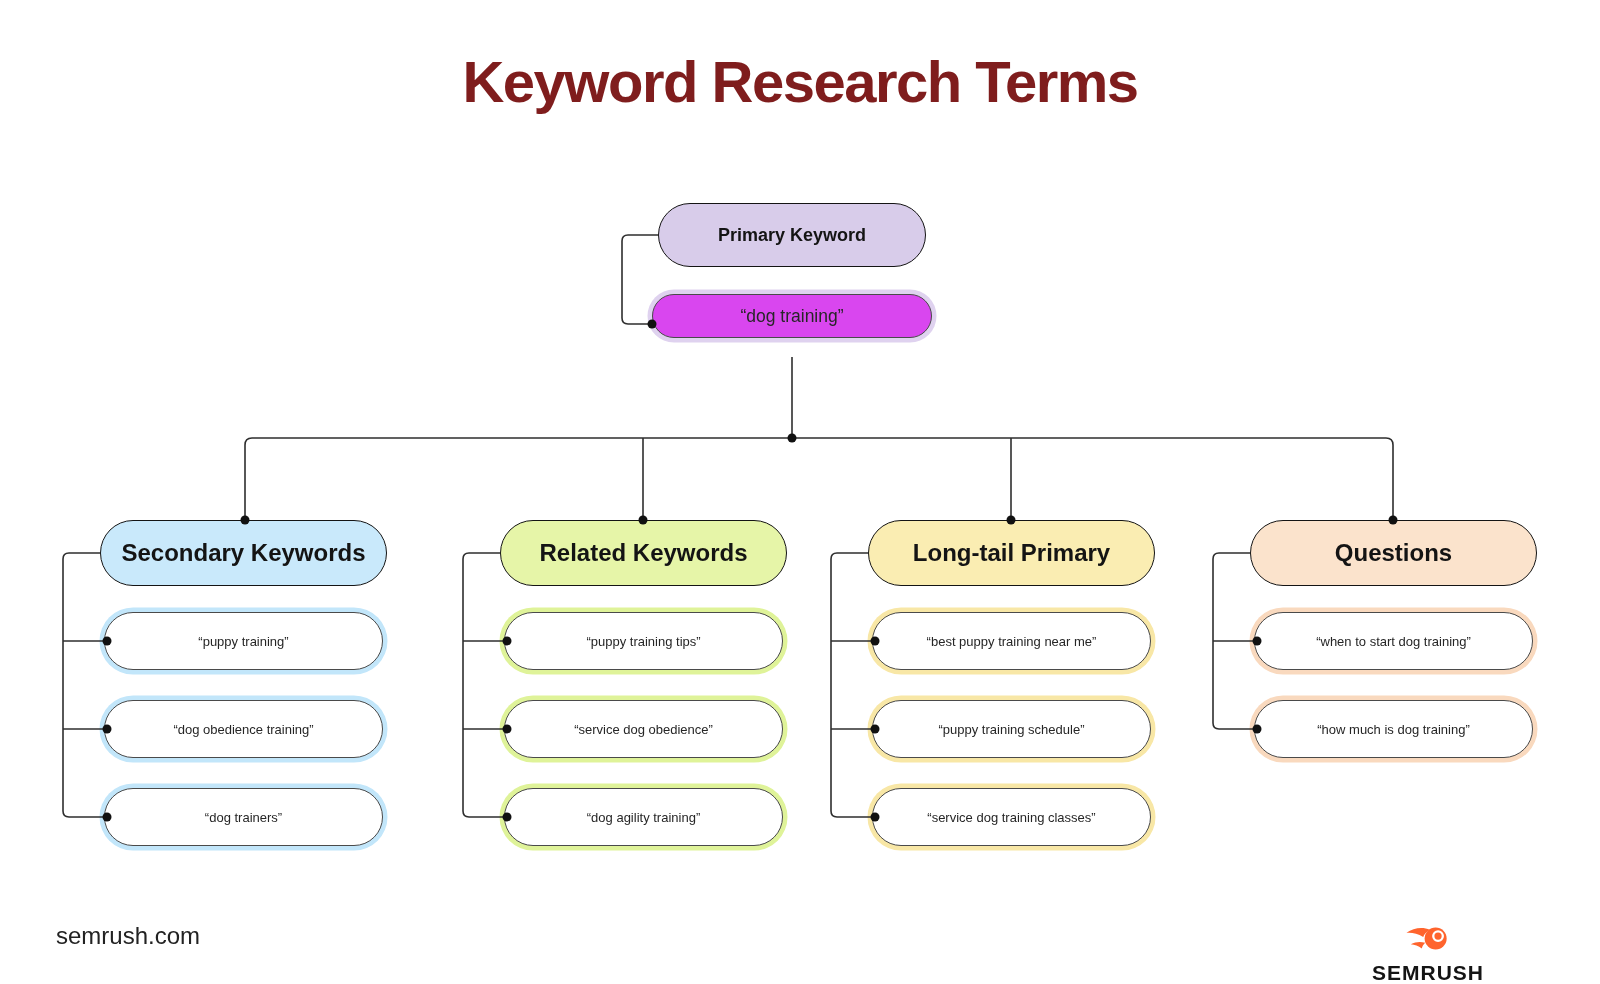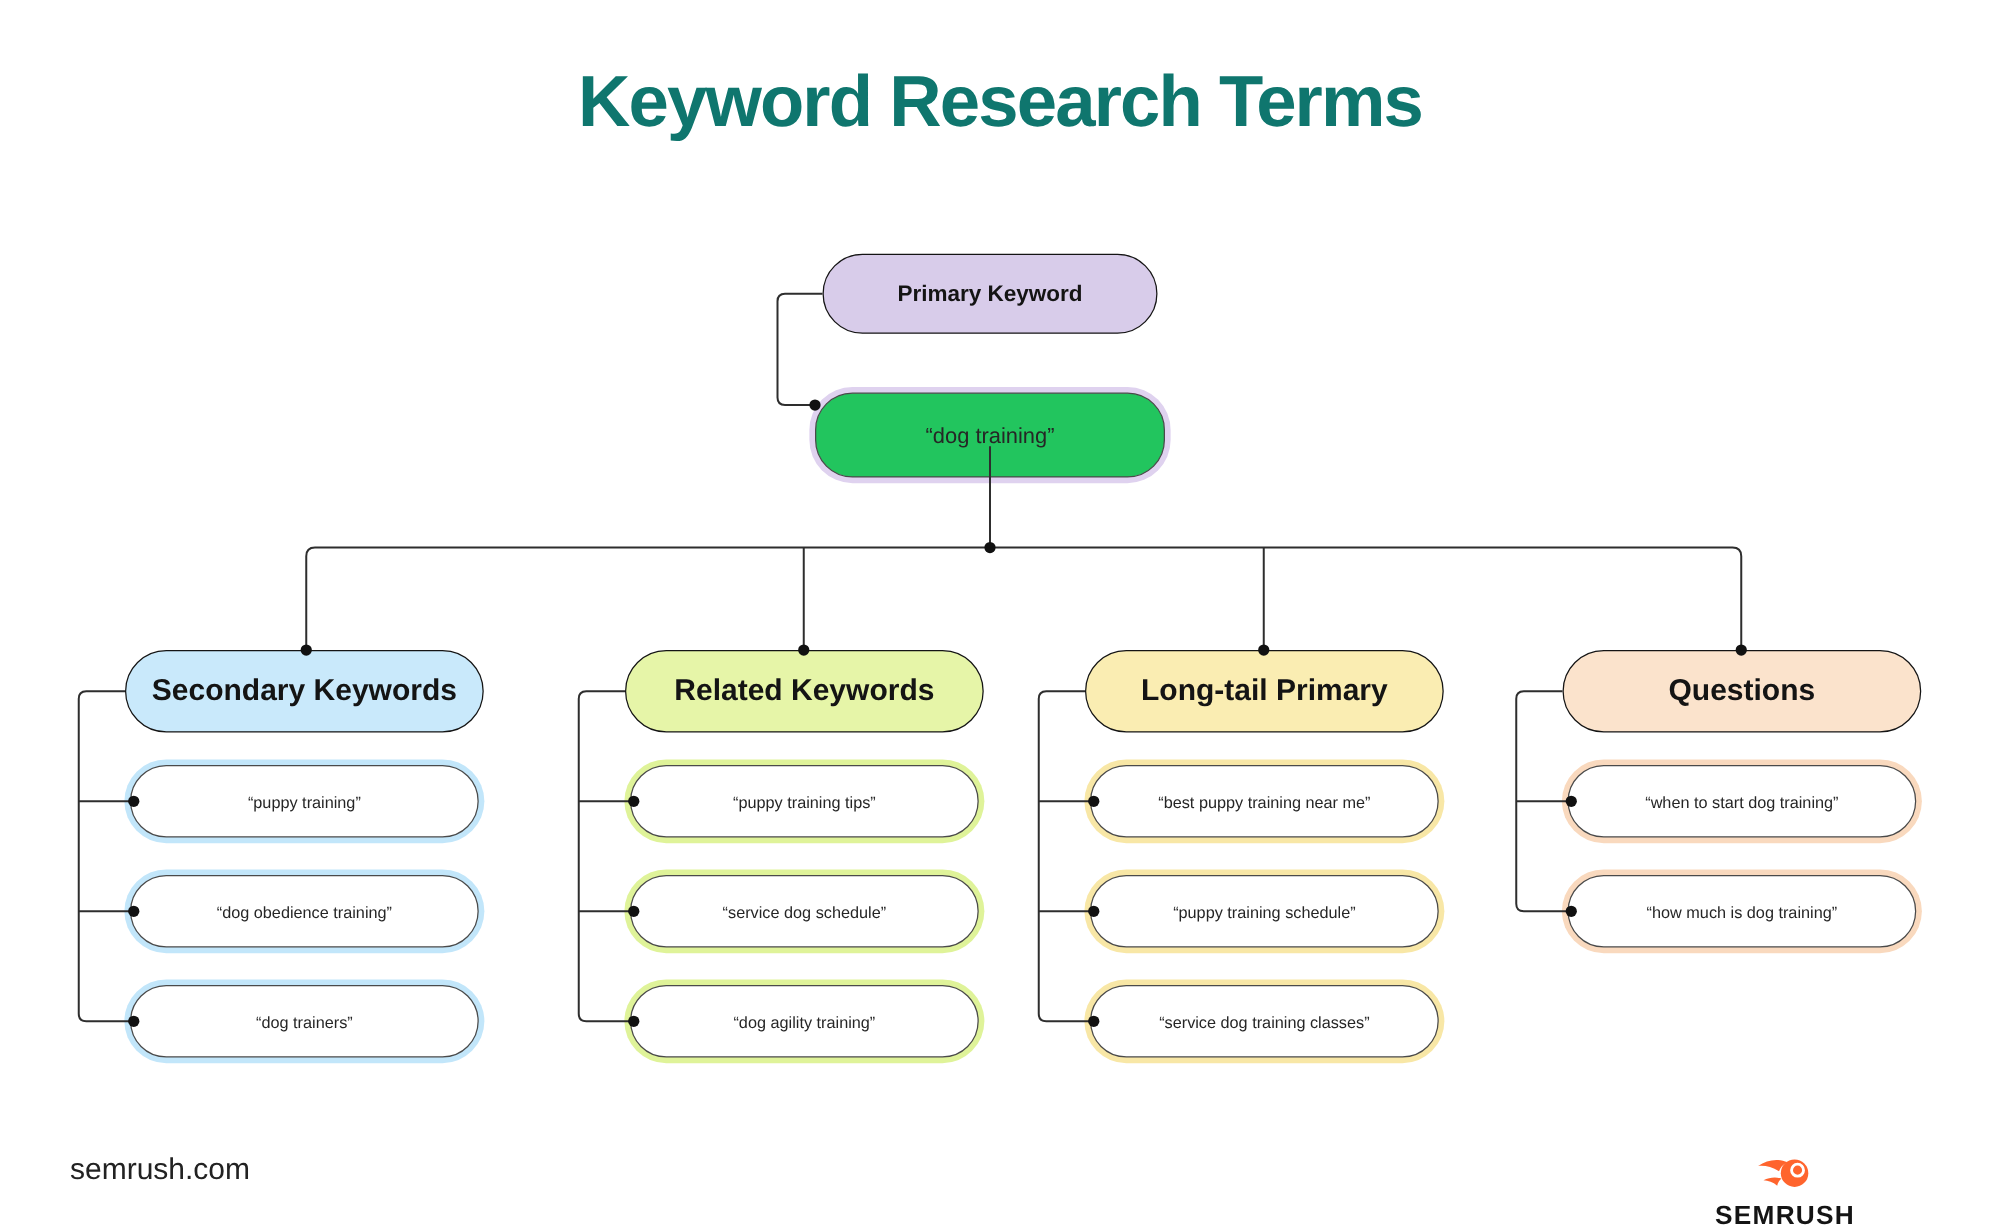--- a/index.html
+++ b/index.html
@@ -2,42 +2,42 @@
 <html><head>
 <meta charset="utf-8">
 <style>
   html,body{margin:0;padding:0;background:#fff;}
   #canvas{
     position:relative;width:1600px;height:984px;background:#ffffff;
     font-family:"Liberation Sans","DejaVu Sans",sans-serif;overflow:hidden;
   }
   .title{
     position:absolute;left:0;top:48px;width:100%;text-align:center;
-    font-size:58px;font-weight:bold;letter-spacing:-1.5px;color:#0f766e;
+    font-size:58px;font-weight:bold;letter-spacing:-1.5px;color:#7f1d1d;
   }
   svg.wires{position:absolute;left:0;top:0;z-index:3;pointer-events:none;}
   .pill{
     position:absolute;display:flex;align-items:center;justify-content:center;
     text-align:center;z-index:2;box-sizing:border-box;background:#fff;
   }
   .pill-header{
     height:66px;width:287px;border-radius:33px;border:1.5px solid #141414;
     font-size:24px;font-weight:bold;color:#141414;
   }
   .pill-root{
     left:658px;top:203px;width:268px;height:64px;border-radius:32px;
     border:1.5px solid #141414;font-size:18px;font-weight:bold;color:#141414;
   }
   .pill-item{
     width:279px;height:58px;border-radius:29px;border:1.4px solid #4a4a4a;
     font-size:13px;color:#262626;background:#fff;text-align:center;
   }
   .pill-example{
-    left:652px;top:294px;width:280px;height:68px;border-radius:30px;
-    border:1.4px solid #4a4a4a;font-size:17.5px;color:#262626;background:#22c55e;margin-top:20px;
+    left:652px;top:294px;width:280px;height:44px;border-radius:30px;
+    border:1.4px solid #4a4a4a;font-size:17.5px;color:#262626;background:#d946ef;
   }
   .footer-site{
     position:absolute;left:56px;top:922px;font-size:24px;color:#222;z-index:2;
   }
   .logo{
     position:absolute;left:1372px;top:924px;display:flex;align-items:center;
     gap:8px;z-index:2;flex-direction:column;
   }
   .logo-text{
     font-size:21px;font-weight:bold;letter-spacing:1px;color:#141414;
@@ -100,21 +100,21 @@
   <div class="pill pill-root" style="background-color: rgb(216, 204, 234); text-align: center;">Primary Keyword</div>
   <div class="pill pill-example" style="box-shadow: rgb(223, 210, 239) 0px 0px 0px 4.5px;">“dog training”</div>
 
   <div class="pill pill-header" style="left: 100px; top: 520px; background-color: rgb(201, 233, 251);">Secondary Keywords</div>
   <div class="pill pill-item" style="left: 104px; top: 612px; box-shadow: rgb(194, 230, 250) 0px 0px 0px 4.5px;">“puppy training”</div>
   <div class="pill pill-item" style="left: 104px; top: 700px; box-shadow: rgb(194, 230, 250) 0px 0px 0px 4.5px;">“dog obedience training”</div>
   <div class="pill pill-item" style="left: 104px; top: 788px; box-shadow: rgb(194, 230, 250) 0px 0px 0px 4.5px;">“dog trainers”</div>
 
   <div class="pill pill-header" style="left: 500px; top: 520px; background-color: rgb(230, 245, 168);">Related Keywords</div>
   <div class="pill pill-item" style="left: 504px; top: 612px; box-shadow: rgb(223, 243, 153) 0px 0px 0px 4.5px;">“puppy training tips”</div>
-  <div class="pill pill-item" style="left: 504px; top: 700px; box-shadow: rgb(223, 243, 153) 0px 0px 0px 4.5px;">“service dog schedule”</div>
+  <div class="pill pill-item" style="left: 504px; top: 700px; box-shadow: rgb(223, 243, 153) 0px 0px 0px 4.5px;">“service dog obedience”</div>
   <div class="pill pill-item" style="left: 504px; top: 788px; box-shadow: rgb(223, 243, 153) 0px 0px 0px 4.5px;">“dog agility training”</div>
 
   <div class="pill pill-header" style="left: 868px; top: 520px; background-color: rgb(250, 237, 178);">Long-tail Primary</div>
   <div class="pill pill-item" style="left: 872px; top: 612px; box-shadow: rgb(248, 231, 166) 0px 0px 0px 4.5px;">“best puppy training near me”</div>
   <div class="pill pill-item" style="left: 872px; top: 700px; box-shadow: rgb(248, 231, 166) 0px 0px 0px 4.5px;">“puppy training schedule”</div>
   <div class="pill pill-item" style="left: 872px; top: 788px; box-shadow: rgb(248, 231, 166) 0px 0px 0px 4.5px;">“service dog training classes”</div>
 
   <div class="pill pill-header" style="left: 1250px; top: 520px; background-color: rgb(251, 227, 204);">Questions</div>
   <div class="pill pill-item" style="left: 1254px; top: 612px; box-shadow: rgb(249, 217, 190) 0px 0px 0px 4.5px;">“when to start dog training”</div>
   <div class="pill pill-item" style="left: 1254px; top: 700px; box-shadow: rgb(249, 217, 190) 0px 0px 0px 4.5px;">“how much is dog training”</div>

